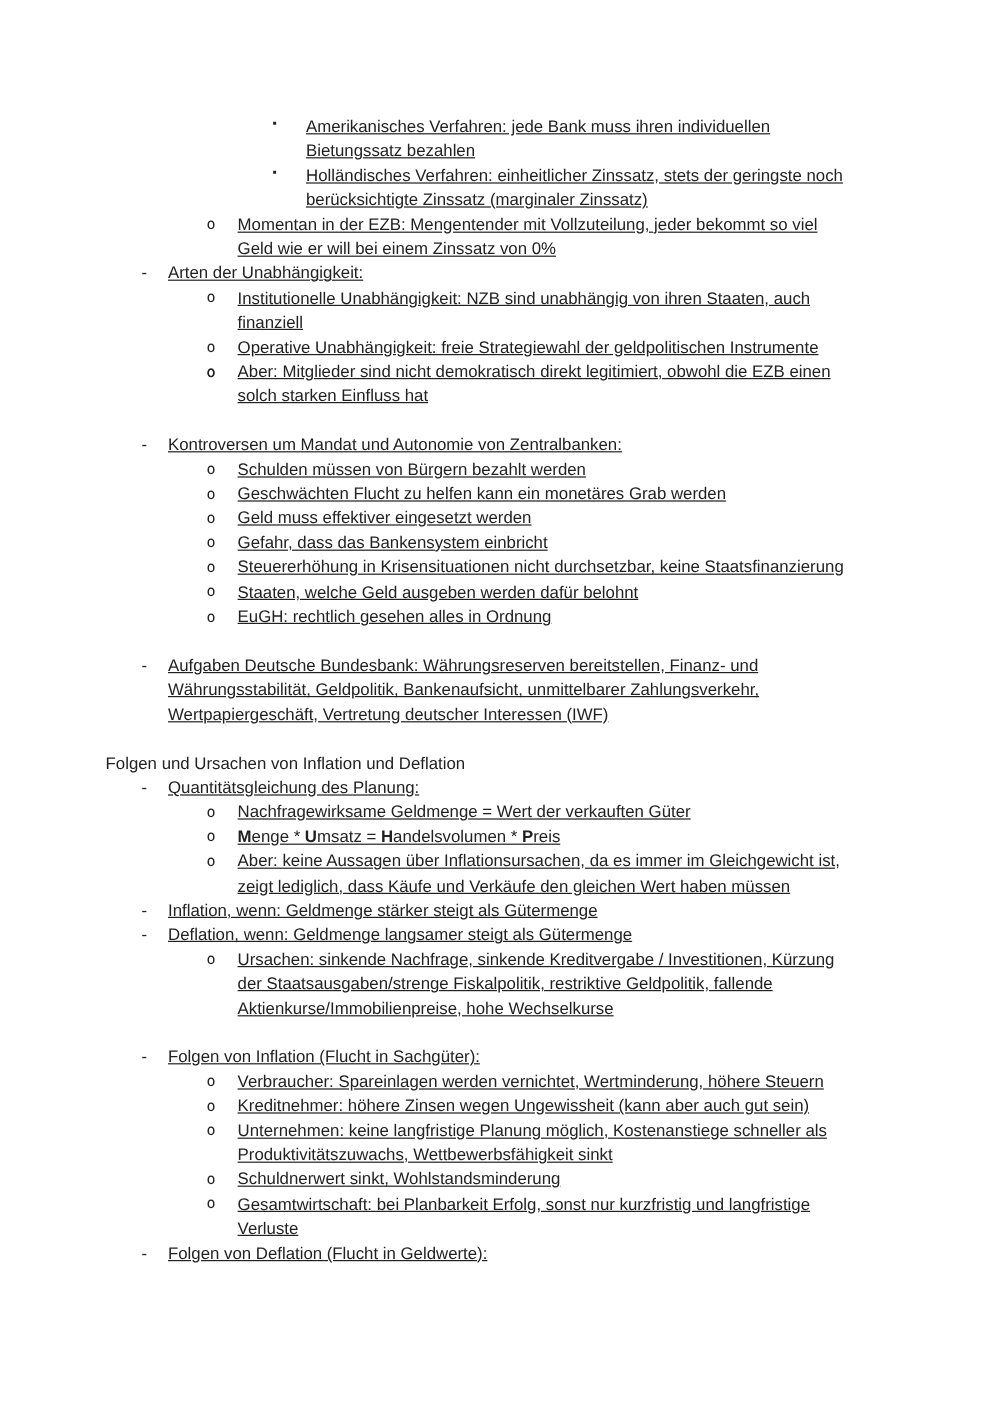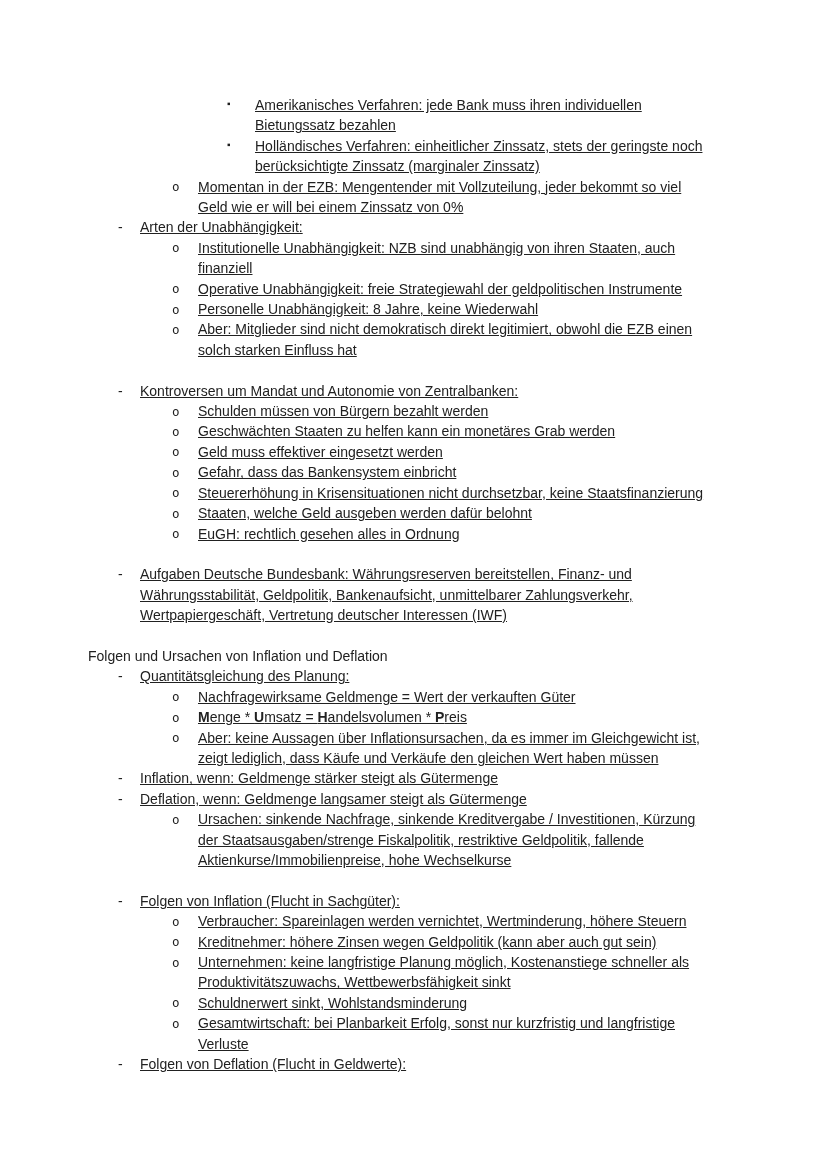--- a/index.html
+++ b/index.html
@@ -84,38 +84,37 @@
         <span class="marker">o</span>
         <span class="text">Institutionelle Unabhängigkeit: NZB sind unabhängig von ihren Staaten, auch
 finanziell</span>
       </div>
       <div class="item lvl2">
         <span class="marker">o</span>
         <span class="text">Operative Unabhängigkeit: freie Strategiewahl der geldpolitischen Instrumente</span>
       </div>
       <div class="item lvl2">
         <span class="marker">o</span>
-        <span class="text">Personelle Unabhängigkeit: 8 Jahre, keine Wiederwahl</span>
       </div>
       <div class="item lvl2">
         <span class="marker">o</span>
         <span class="text">Aber: Mitglieder sind nicht demokratisch direkt legitimiert, obwohl die EZB einen
 solch starken Einfluss hat</span>
       </div>
       <div class="gap item lvl1">
         <span class="marker">-</span>
         <span class="text">Kontroversen um Mandat und Autonomie von Zentralbanken:</span>
       </div>
       <div class="item lvl2">
         <span class="marker">o</span>
         <span class="text">Schulden müssen von Bürgern bezahlt werden</span>
       </div>
       <div class="item lvl2">
         <span class="marker">o</span>
-        <span class="text">Geschwächten Staaten zu helfen kann ein monetäres Grab werden</span>
+        <span class="text">Geschwächten Flucht zu helfen kann ein monetäres Grab werden</span>
       </div>
       <div class="item lvl2">
         <span class="marker">o</span>
         <span class="text">Geld muss effektiver eingesetzt werden</span>
       </div>
       <div class="item lvl2">
         <span class="marker">o</span>
         <span class="text">Gefahr, dass das Bankensystem einbricht</span>
       </div>
       <div class="item lvl2">
@@ -171,21 +170,21 @@
       <div class="gap item lvl1">
         <span class="marker">-</span>
         <span class="text">Folgen von Inflation (Flucht in Sachgüter):</span>
       </div>
       <div class="item lvl2">
         <span class="marker">o</span>
         <span class="text">Verbraucher: Spareinlagen werden vernichtet, Wertminderung, höhere Steuern</span>
       </div>
       <div class="item lvl2">
         <span class="marker">o</span>
-        <span class="text">Kreditnehmer: höhere Zinsen wegen Geldpolitik (kann aber auch gut sein)</span>
+        <span class="text">Kreditnehmer: höhere Zinsen wegen Ungewissheit (kann aber auch gut sein)</span>
       </div>
       <div class="item lvl2">
         <span class="marker">o</span>
         <span class="text">Unternehmen: keine langfristige Planung möglich, Kostenanstiege schneller als
 Produktivitätszuwachs, Wettbewerbsfähigkeit sinkt</span>
       </div>
       <div class="item lvl2">
         <span class="marker">o</span>
         <span class="text">Schuldnerwert sinkt, Wohlstandsminderung</span>
       </div>

